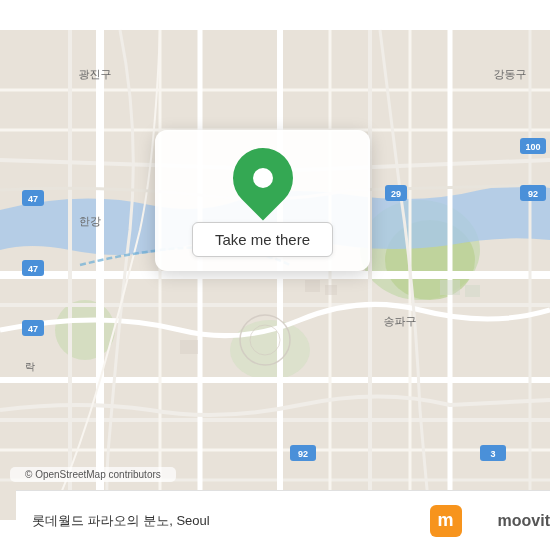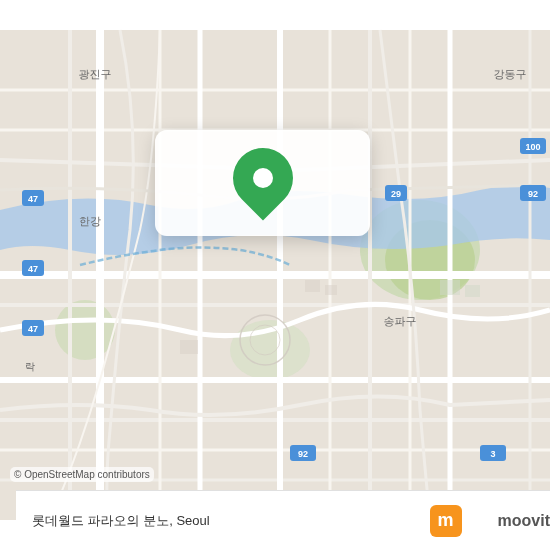--- a/index.html
+++ b/index.html
@@ -123,21 +123,21 @@
       padding-left: 32px;
     }
 
     .copyright {
       position: absolute;
       bottom: 68px;
       left: 10px;
       font-size: 10px;
       color: #555;
       background: rgba(255,255,255,0.7);
-      padding: 2px 4px;
+      padding: 2px 15px;
       border-radius: 5px;
       z-index: 15;
     }
   </style>
 </head>
 <body>
 
 <div id="map-container">
 
   
@@ -218,20 +218,21 @@
     <rect x="305" y="250" width="15" height="12" fill="#d8d0c8" opacity="0.5"></rect>
     <rect x="325" y="255" width="12" height="10" fill="#d8d0c8" opacity="0.5"></rect>
     <rect x="180" y="310" width="18" height="14" fill="#d8d0c8" opacity="0.5"></rect>
     <rect x="440" y="250" width="20" height="15" fill="#d0d8c8" opacity="0.5"></rect>
     <rect x="465" y="255" width="15" height="12" fill="#d0d8c8" opacity="0.5"></rect>
   </svg>
 
   
   <div class="overlay-card">
     <div class="pin-icon"></div>
+    <button class="take-me-there-btn">Take me there</button>
   </div>
 
   
   <div class="copyright">© OpenStreetMap contributors</div>
 
   
   <div class="bottom-bar">
     <span class="bottom-location-text">롯데월드 파라오의 분노, Seoul</span>
     <div class="moovit-logo">
       <div class="moovit-m">m</div>

